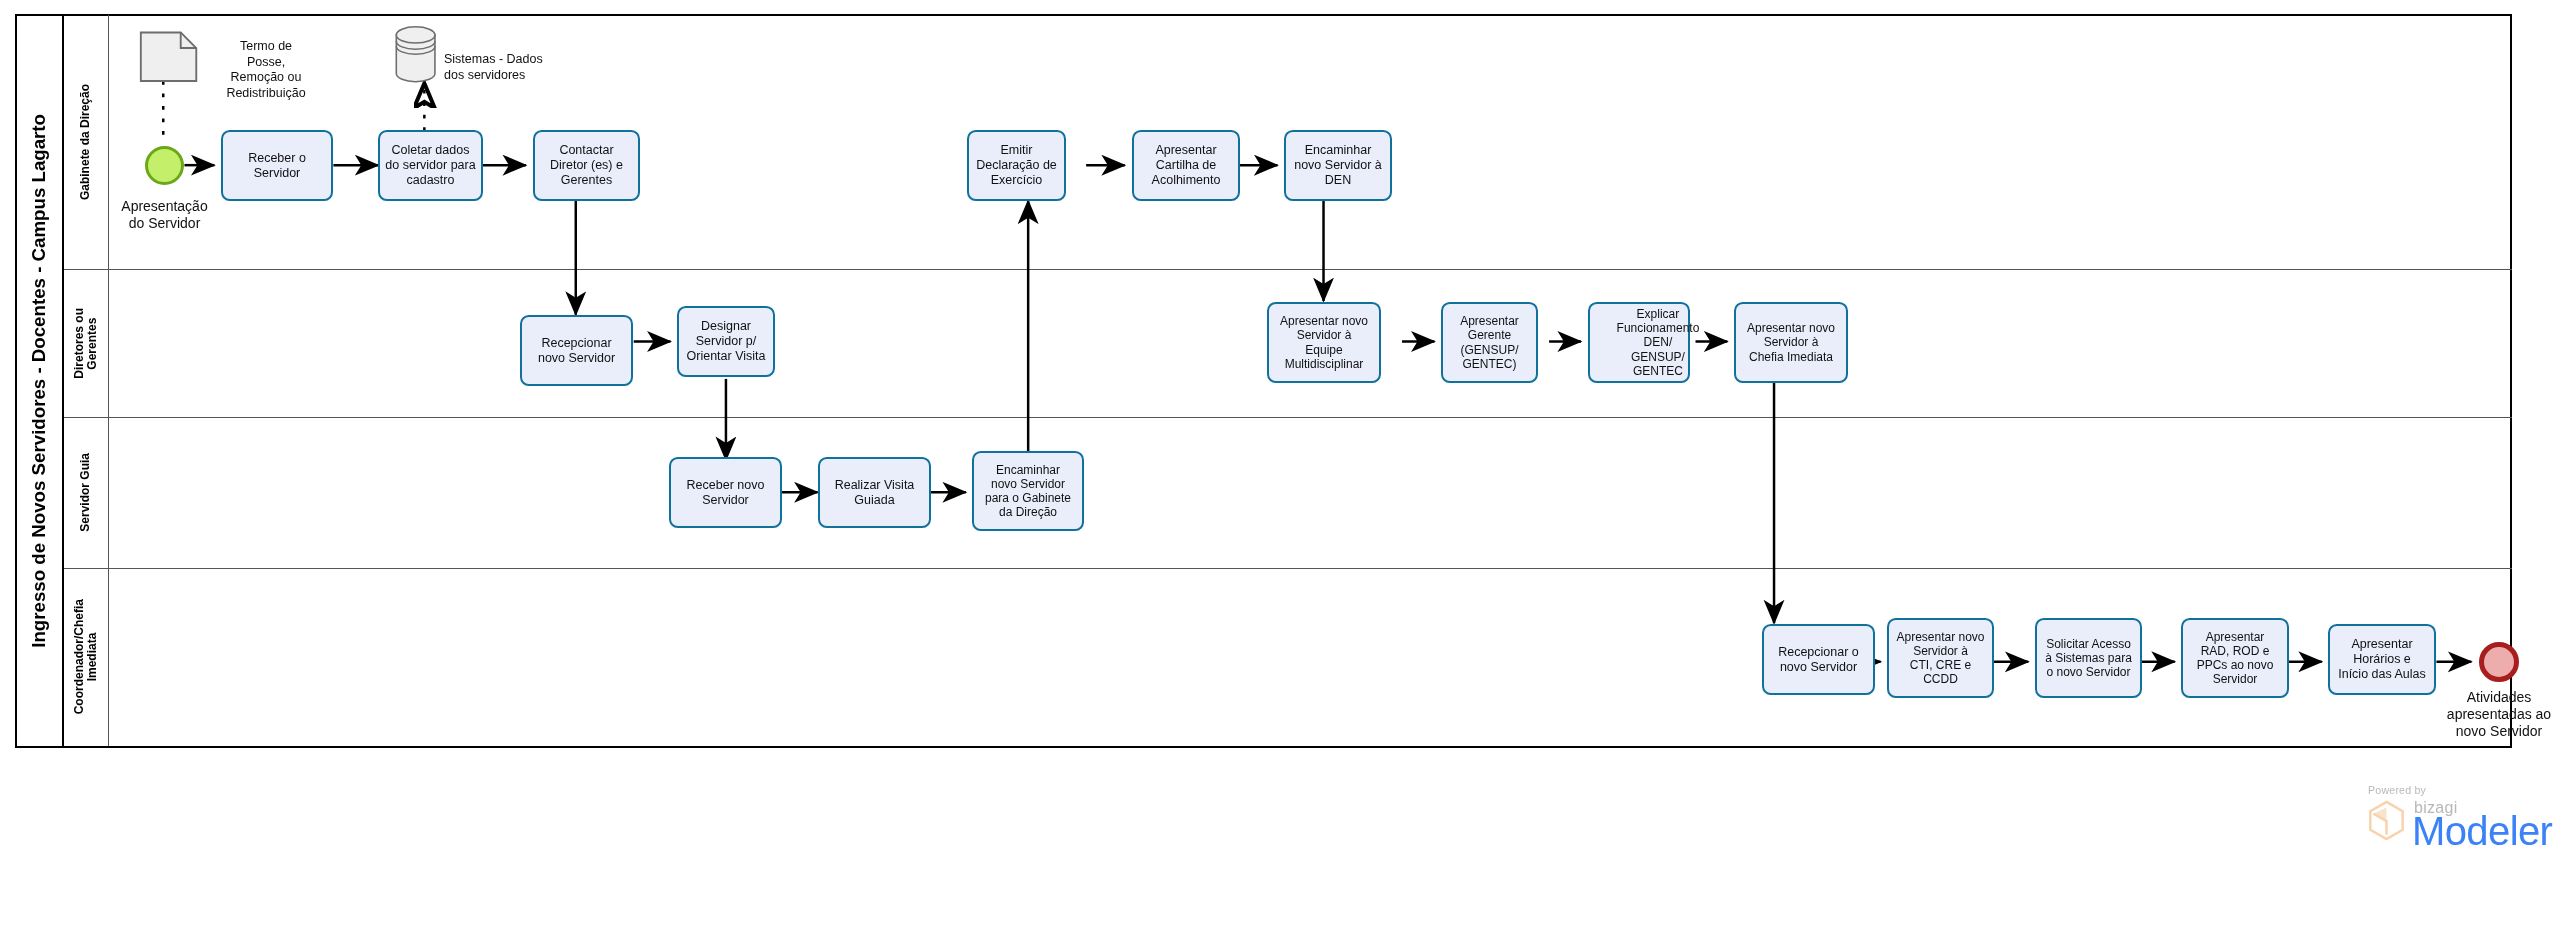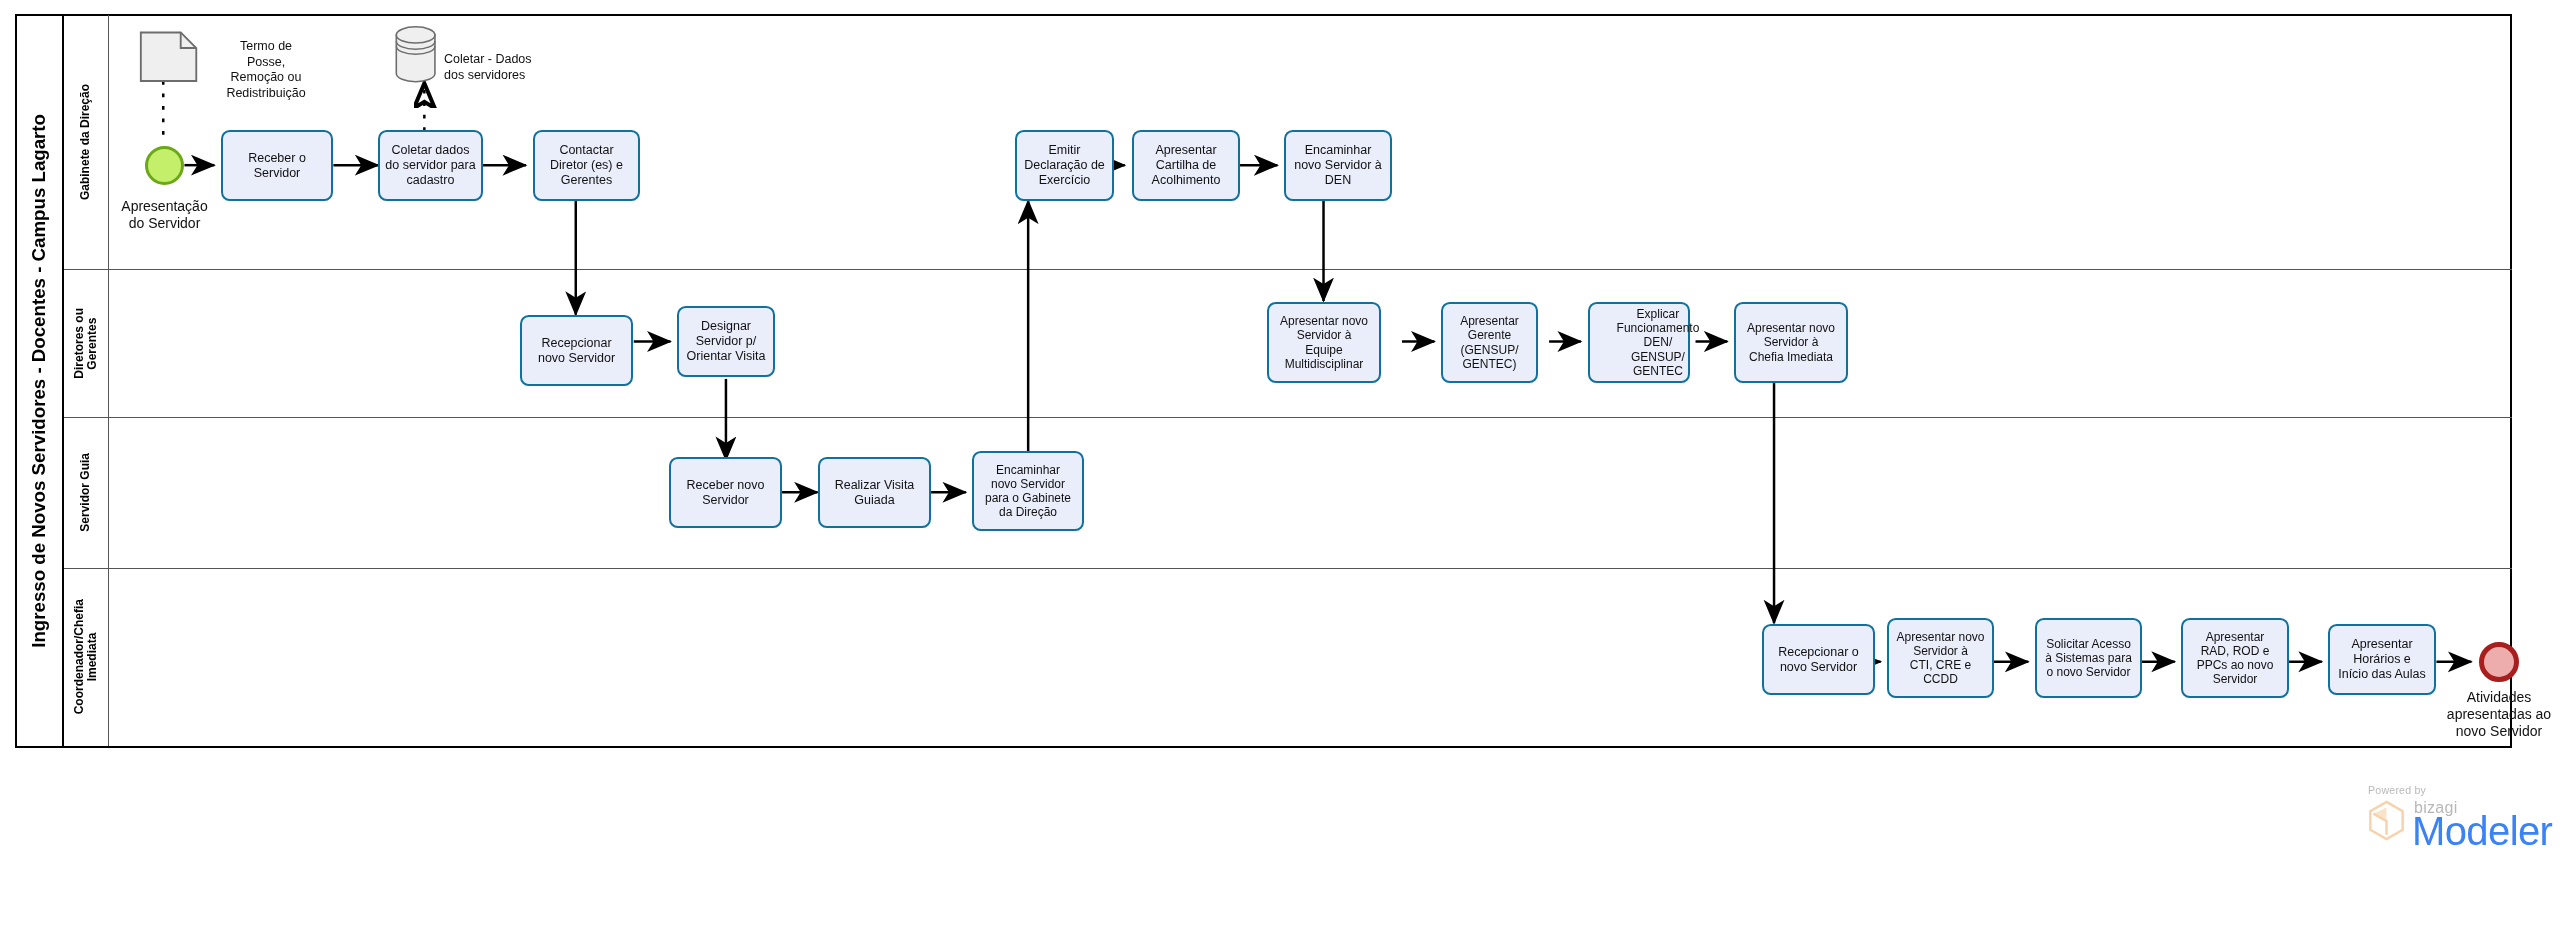--- a/index.html
+++ b/index.html
@@ -140,21 +140,21 @@
       <path d="M636,66 A31,13 0 0 0 698,66" fill="none" stroke="#6d6d6d" stroke-width="2.5"></path>
       <path d="M636,74 A31,13 0 0 0 698,74" fill="none" stroke="#6d6d6d" stroke-width="2.5"></path>
     </g>
   </svg>
 
   <div class="artifact-label" style="left:207px;top:39px;width:118px;text-align:center;white-space:pre-line;">Termo de
 Posse,
 Remoção ou
 Redistribuição</div>
 
-  <div class="artifact-label" style="left:444px;top:52px;width:140px;text-align:left;white-space:pre-line;">Coletar  - Dados
+  <div class="artifact-label" style="left:444px;top:52px;width:140px;text-align:left;white-space:pre-line;">Sistemas  - Dados
 dos servidores</div>
 
   <div class="event ev-start" style="left:145px;top:146px;width:39px;height:39px;"></div>
   <div class="ev-label" style="left:111px;top:198px;width:107px;white-space:pre-line;">Apresentação
 do Servidor</div>
 
   <div class="event ev-end" style="left:2479px;top:642px;width:40px;height:40px;"></div>
   <div class="ev-label" style="left:2436px;top:689px;width:126px;white-space:pre-line;">Atividades
 apresentadas ao
 novo Servidor</div>
@@ -163,21 +163,21 @@
 Servidor</div>
 
   <div class="task" style="left:378px;top:130px;width:105px;height:71px;white-space:pre-line;">Coletar dados
 do servidor para
 cadastro</div>
 
   <div class="task" style="left:533px;top:130px;width:107px;height:71px;white-space:pre-line;">Contactar
 Diretor (es)  e
 Gerentes</div>
 
-  <div class="task" style="left:967px;top:130px;width:99px;height:71px;white-space:pre-line;margin-left:48px;">Emitir
+  <div class="task" style="left:967px;top:130px;width:99px;height:71px;white-space:pre-line;">Emitir
 Declaração de
 Exercício</div>
 
   <div class="task" style="left:1132px;top:130px;width:108px;height:71px;white-space:pre-line;">Apresentar
 Cartilha de
 Acolhimento</div>
 
   <div class="task" style="left:1284px;top:130px;width:108px;height:71px;white-space:pre-line;">Encaminhar
 novo Servidor à
 DEN</div>

